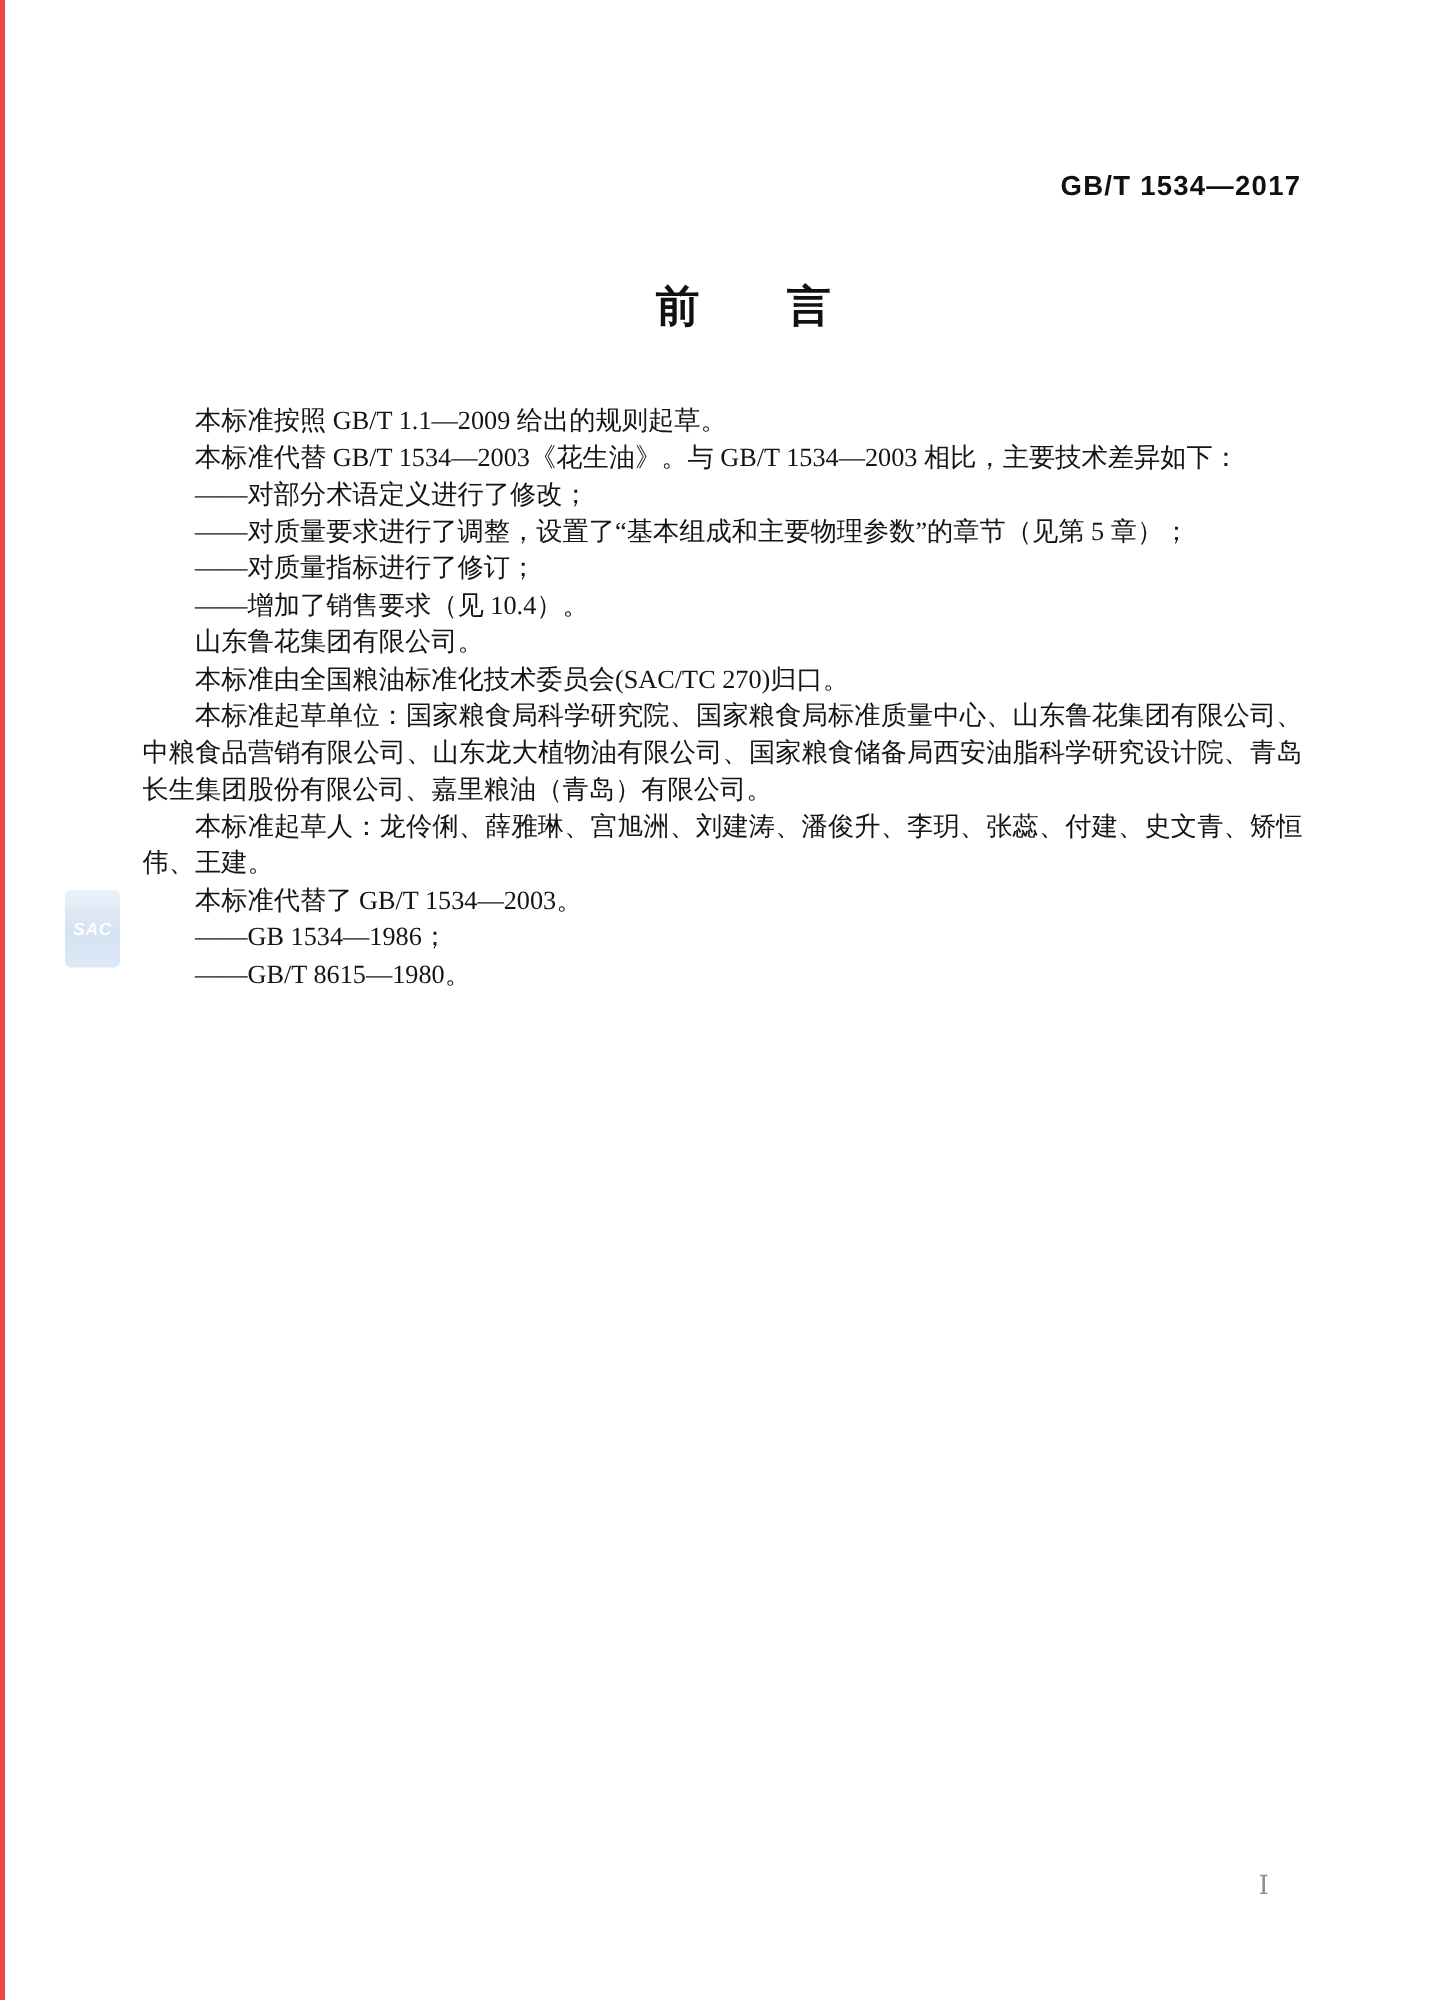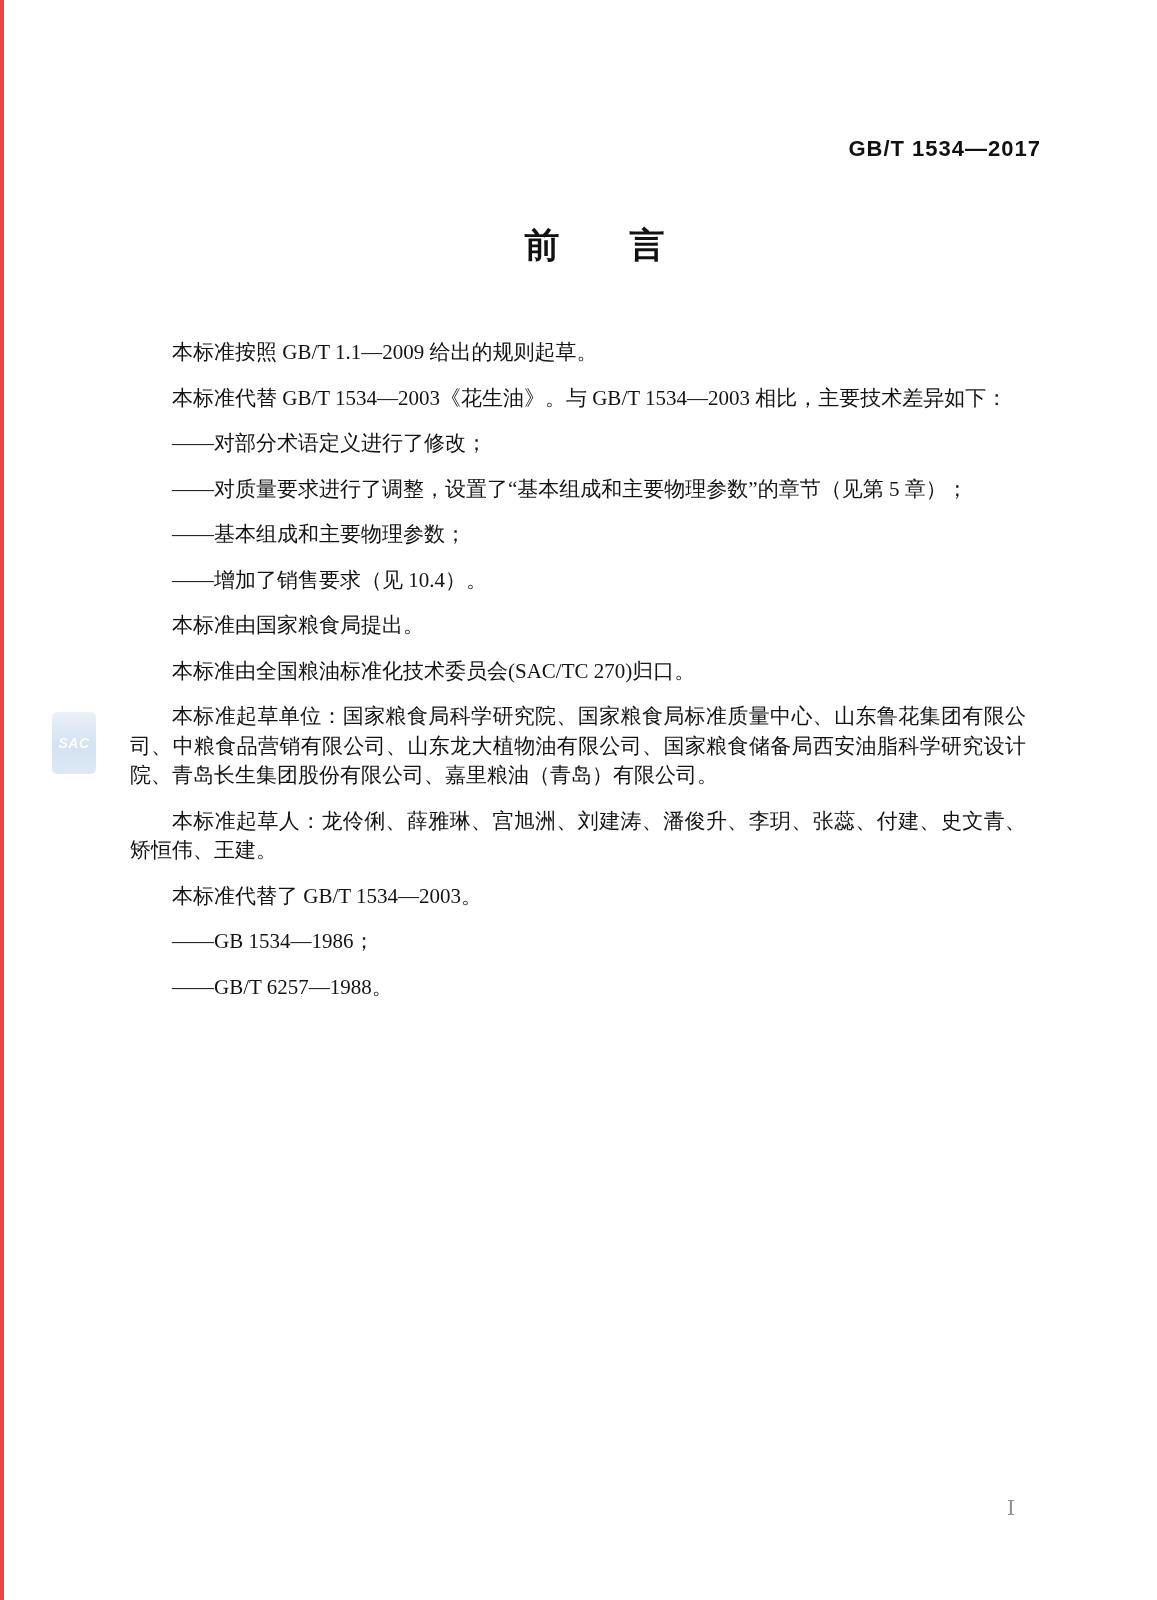--- a/index.html
+++ b/index.html
@@ -44,21 +44,21 @@
     position: absolute;
     top: 322px;
     left: 110px;
     width: 928px;
     font-size: 21px;
     line-height: 29.5px;
     text-align: justify;
     color: #141414;
   }
   .content p {
-    margin: 16px;
+    margin: 0;
     padding: 0;
     text-indent: 2em;
   }
   .watermark {
     position: absolute;
     left: 48px;
     top: 712px;
     width: 44px;
     height: 62px;
     border-radius: 5px;
@@ -89,28 +89,28 @@
 
   <div class="doc-header">GB/T 1534—2017</div>
 
   <div class="doc-title">前　　言</div>
 
   <div class="content">
     <p>本标准按照 GB/T 1.1—2009 给出的规则起草。</p>
     <p>本标准代替 GB/T 1534—2003《花生油》。与 GB/T 1534—2003 相比，主要技术差异如下：</p>
     <p>——对部分术语定义进行了修改；</p>
     <p>——对质量要求进行了调整，设置了“基本组成和主要物理参数”的章节（见第 5 章）；</p>
-    <p>——基本组成和主要物理参数；</p>
+    <p>——对质量指标进行了修订；</p>
     <p>——增加了销售要求（见 10.4）。</p>
-    <p>本标准由国家粮食局提出。</p>
+    <p>山东鲁花集团有限公司。</p>
     <p>本标准由全国粮油标准化技术委员会(SAC/TC 270)归口。</p>
     <p>本标准起草单位：国家粮食局科学研究院、国家粮食局标准质量中心、山东鲁花集团有限公司、中粮食品营销有限公司、山东龙大植物油有限公司、国家粮食储备局西安油脂科学研究设计院、青岛长生集团股份有限公司、嘉里粮油（青岛）有限公司。</p>
     <p>本标准起草人：龙伶俐、薛雅琳、宫旭洲、刘建涛、潘俊升、李玥、张蕊、付建、史文青、矫恒伟、王建。</p>
     <p>本标准代替了 GB/T 1534—2003。</p>
     <p>——GB 1534—1986；</p>
-    <p>——GB/T 6257—1988。</p>
+    <p>——GB/T 8615—1980。</p>
   </div>
 
   <div class="watermark">SAC</div>
 
   <div class="page-number">Ⅰ</div>
 
 </div>
 
 </body></html>

